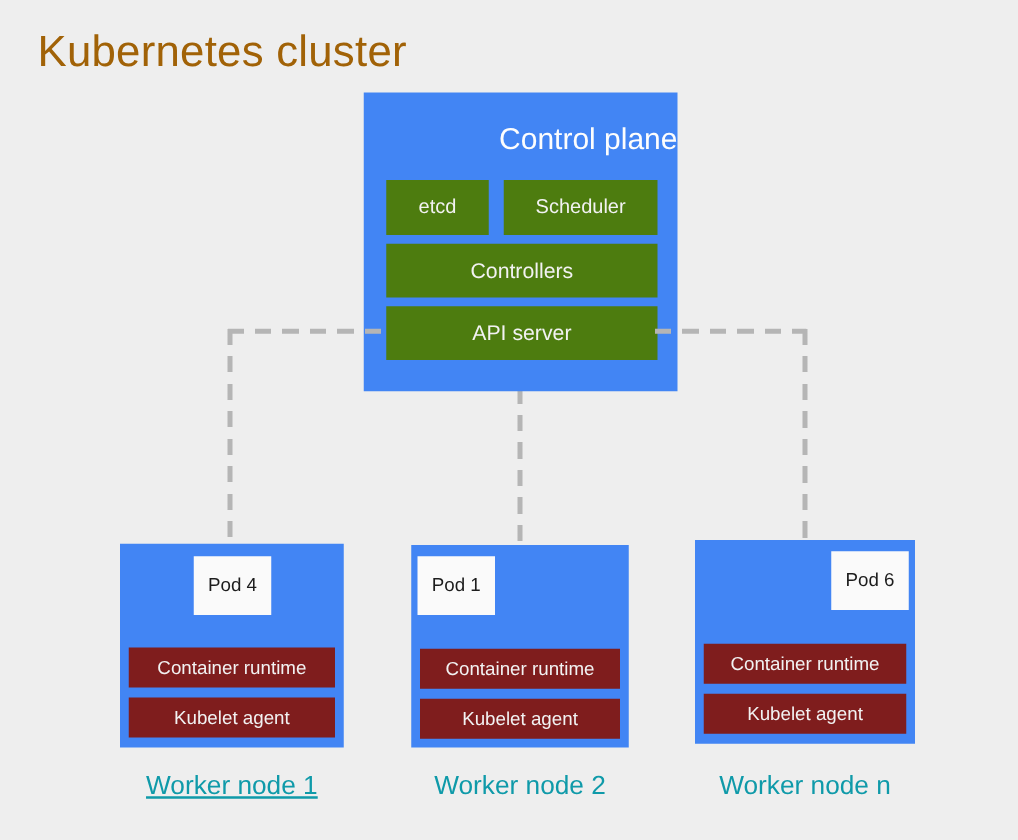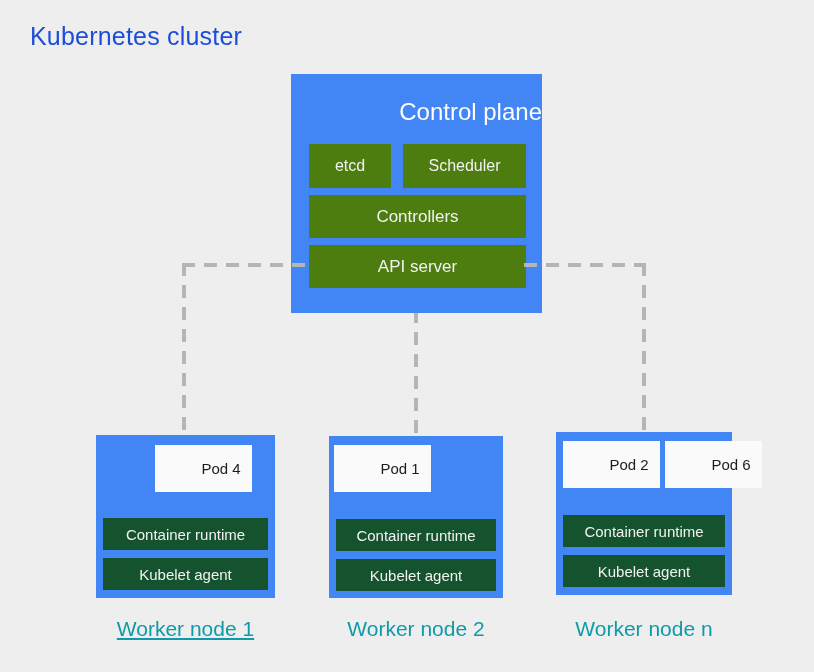--- a/index.html
+++ b/index.html
@@ -11,22 +11,22 @@
     position: relative;
     width: 814px;
     height: 672px;
     background: #eeeeee;
     overflow: hidden;
   }
   .diagram-title {
     position: absolute;
     left: 30px;
     top: 22px;
-    font-size: 25px;
-    color: #1d4ed8;
+    font-size: 35px;
+    color: #a16207;
     letter-spacing: 0.2px;
   }
   
   .hline {
     position: absolute;
     height: 4px;
     background: repeating-linear-gradient(to right,
       #b5b5b5 0px, #b5b5b5 13px, transparent 13px, transparent 22px);
     z-index: 3;
   }
@@ -79,28 +79,27 @@
   .pod {
     position: absolute;
     width: 62px;
     height: 47px;
     background: #fafafa;
     color: #1d1d1d;
     display: flex;
     align-items: center;
     justify-content: center;
     font-size: 15px;
-    padding-left: 35px;
   }
   .wn-gray {
     position: absolute;
     left: 7px;
     right: 7px;
     height: 32px;
-    background: #14532d;
+    background: #7f1d1d;
     color: #f2f2f2;
     display: flex;
     align-items: center;
     justify-content: center;
     font-size: 15px;
   }
   .wn-runtime { top: 83px; }
   .wn-kubelet { top: 123px; }
   .worker-label {
     position: absolute;
@@ -137,21 +136,20 @@
     <div class="wn-gray wn-kubelet">Kubelet agent</div>
   </div>
 
   <div class="worker-node" style="left:329px; top:436px; width:174px; height:162px;">
     <div class="pod" style="left:5px; top:9px;">Pod 1</div>
     <div class="wn-gray wn-runtime">Container runtime</div>
     <div class="wn-gray wn-kubelet">Kubelet agent</div>
   </div>
 
   <div class="worker-node" style="left:556px; top:432px; width:176px; height:163px;">
-    <div class="pod" style="left:7px; top:9px;">Pod 2</div>
     <div class="pod" style="left:109px; top:9px;">Pod 6</div>
     <div class="wn-gray wn-runtime">Container runtime</div>
     <div class="wn-gray wn-kubelet">Kubelet agent</div>
   </div>
 
   <div class="worker-label" style="left:96px; top:617px; width:179px;text-decoration:underline;">Worker node 1</div>
   <div class="worker-label" style="left:329px; top:617px; width:174px;">Worker node 2</div>
   <div class="worker-label" style="left:556px; top:617px; width:176px;">Worker node n</div>
 
 </div>

